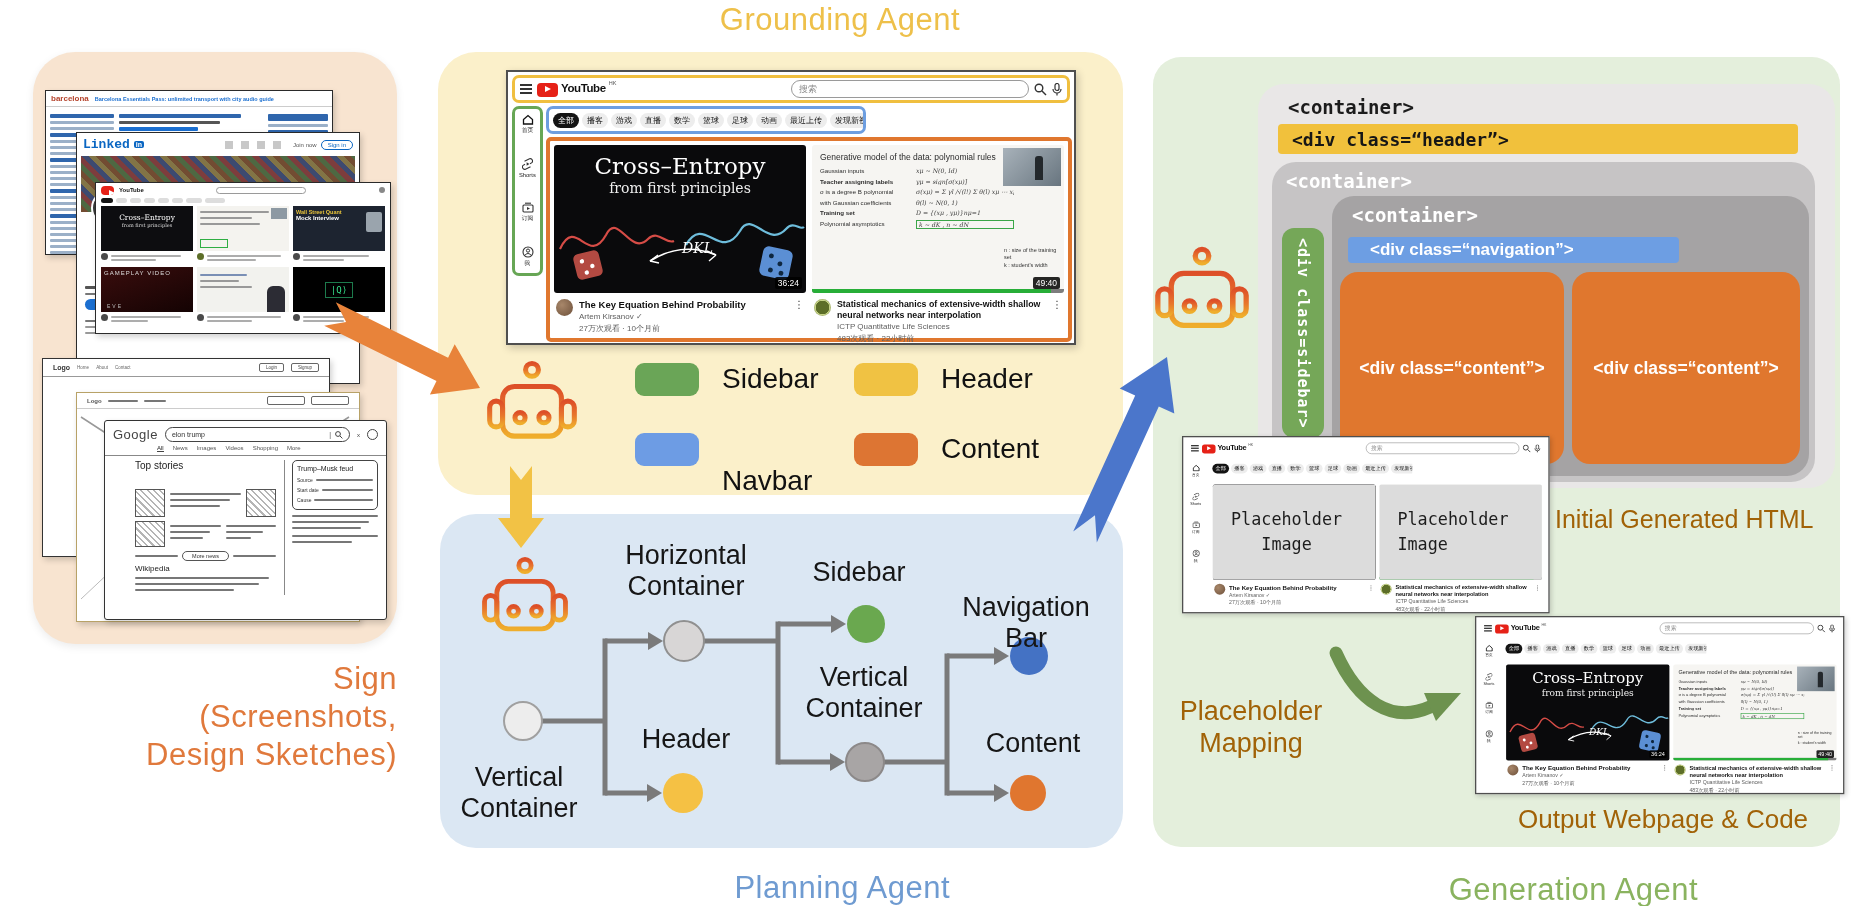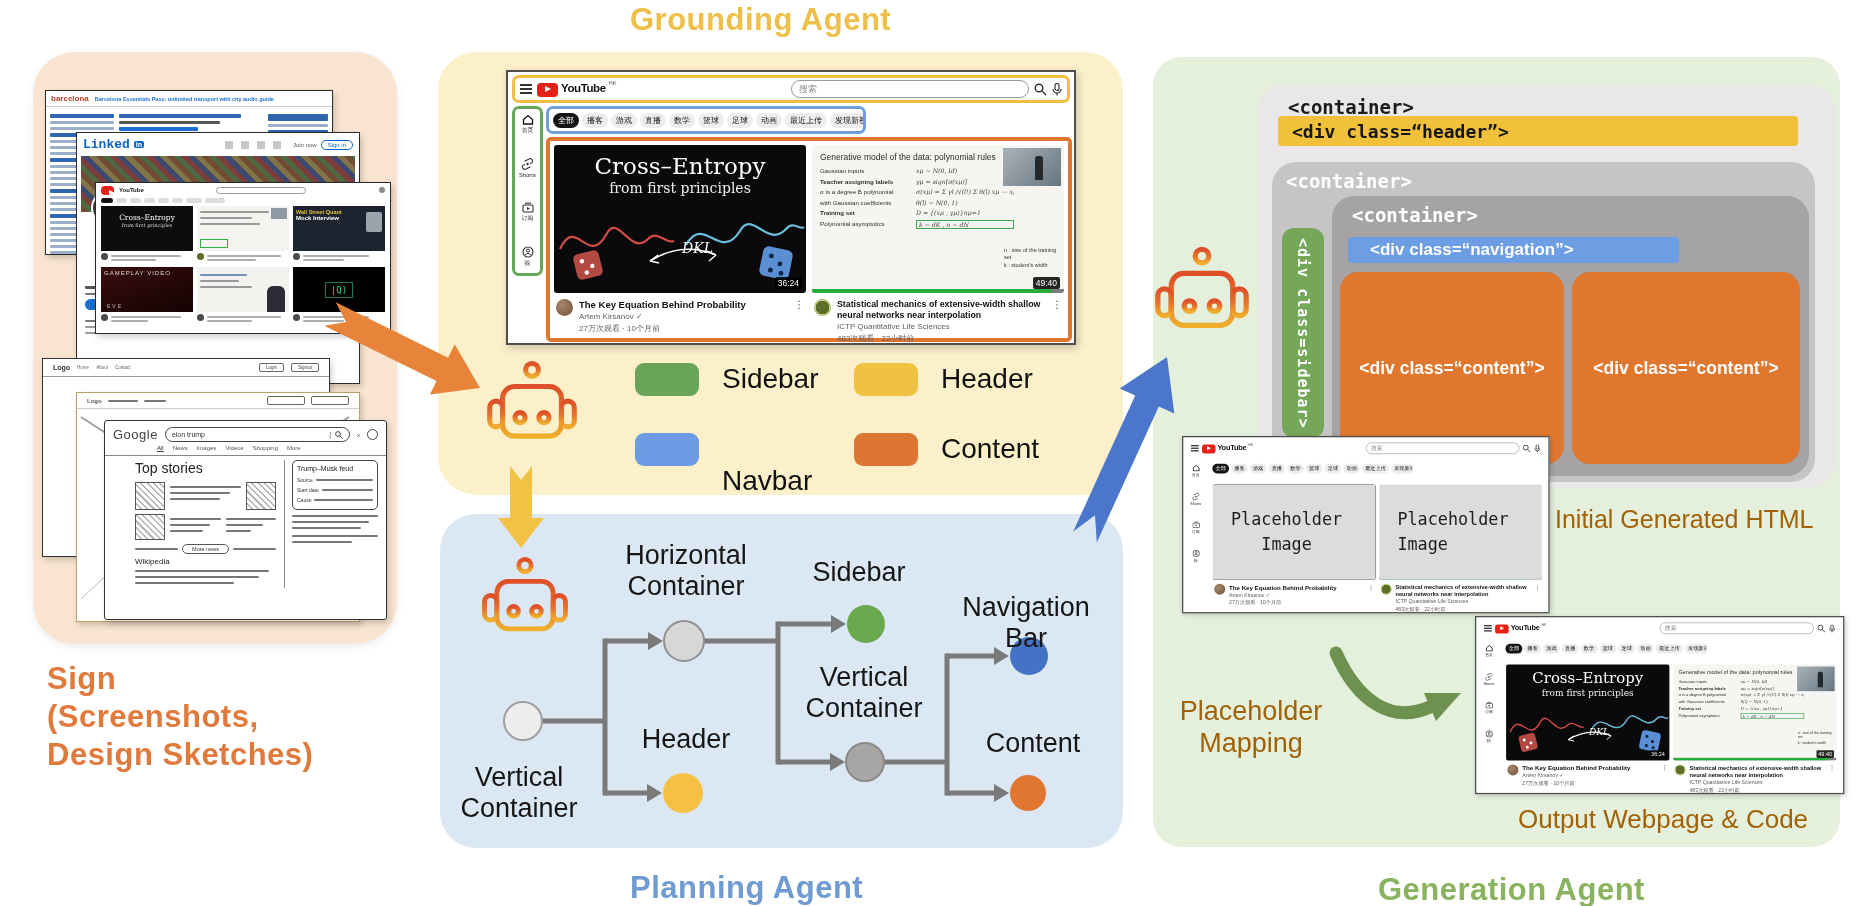--- a/index.html
+++ b/index.html
@@ -1,20 +1,20 @@
 <!DOCTYPE html>
 <html><head>
 <meta charset="utf-8">
 <style>
   html,body{margin:0;padding:0;background:#fff;}
   .canvas{position:relative;width:1866px;height:906px;background:#fff;overflow:hidden;
           font-family:"Liberation Sans",sans-serif;color:#111;}
   .abs{position:absolute;}
   .panel{position:absolute;z-index:1;}
-  .ttl{position:absolute;z-index:6;font-weight:700;font-size:31px;text-align:left;letter-spacing:.5px;}
+  .ttl{position:absolute;z-index:6;font-weight:400;font-size:31px;text-align:right;letter-spacing:.5px;}
   
   .shot{position:absolute;background:#fff;border:1.5px solid #2a2a2a;box-shadow:2px 3px 6px rgba(0,0,0,.18);}
   .b{height:3px;background:#9bb0c8;margin:3px 0;border-radius:1px;}
   .bb{height:4px;background:#2f66ad;margin:3px 0;border-radius:1px;}
   .bd{height:3px;background:#555;margin:3px 0;border-radius:1px;}
   .sl{height:2px;background:#777;margin:4px 0;border-radius:1px;}
   .slg{height:2px;background:#999;margin:4px 0;border-radius:1px;}
   .hatch{background:repeating-linear-gradient(45deg,#fff 0 3px,#b5b5b5 3px 4.5px);border:1px solid #555;}
   .mrow{display:flex;gap:3px;align-items:flex-start;margin-top:2px;}
   .mava{width:7px;height:7px;border-radius:50%;background:#4a4a4a;flex:none;}
@@ -329,21 +329,21 @@
       <div style="display:flex;gap:9px;padding:1px 8px 3px 52px;border-bottom:1px solid #888;">
         <span style="font-size:6px;color:#222;border-bottom:1.5px solid #444;">All</span>
         <span style="font-size:6px;color:#555;">News</span>
         <span style="font-size:6px;color:#555;">Images</span>
         <span style="font-size:6px;color:#555;">Videos</span>
         <span style="font-size:6px;color:#555;">Shopping</span>
         <span style="font-size:6px;color:#555;">More</span>
       </div>
       <div style="display:flex;gap:8px;padding:4px 8px 0 30px;">
         <div style="flex:1;">
-          <div style="font-size:14px;color:#222;margin-bottom:6px;">Top stories</div>
+          <div style="font-size:10px;color:#222;margin-bottom:18px;">Top stories</div>
           <div style="display:grid;grid-template-columns:30px 1fr 30px;gap:5px;align-items:start;">
             <div class="hatch" style="height:26px;"></div>
             <div>
                 <div class="sl"></div>
                 <div class="sl" style="width:85%"></div>
                 <div class="sl" style="width:70%"></div>
               </div>
             <div class="hatch" style="height:26px;"></div>
           </div>
           <div style="display:grid;grid-template-columns:30px 1fr 1fr;gap:5px;align-items:start;margin-top:4px;">
@@ -394,21 +394,21 @@
       </div>
     </div>
   </div>
 
   <div class="panel" style="left:438px;top:52px;width:685px;height:443px;border-radius:38px;background:#fbf0ca;"></div>
   <div class="panel" style="left:440px;top:514px;width:683px;height:334px;border-radius:36px;background:#dbe7f3;"></div>
   <div class="panel" style="left:1153px;top:57px;width:687px;height:790px;border-radius:28px;background:#e4efdc;">
 
     <div style="position:absolute;left:105px;top:27px;width:577px;height:404px;border-radius:26px;background:#e9e7e7;">
       <div class="mono ctn-label" style="position:absolute;left:30px;top:12px;">&lt;container&gt;</div>
-      <div style="position:absolute;left:20px;top:32px;width:520px;height:30px;background:#f1c13c;border-radius:4px;display:flex;align-items:center;">
+      <div style="position:absolute;left:20px;top:40px;width:520px;height:30px;background:#f1c13c;border-radius:4px;display:flex;align-items:center;">
         <span class="mono" style="font-size:18px;color:#161616;padding-left:14px;">&lt;div class=“header”&gt;</span>
       </div>
       <div style="position:absolute;left:14px;top:78px;width:543px;height:320px;border-radius:24px;background:#c6c4c5;">
         <div class="mono ctn-label w" style="position:absolute;left:14px;top:8px;">&lt;container&gt;</div>
         <div style="position:absolute;left:10px;top:66px;width:42px;height:210px;border-radius:12px;background:#75a758;display:flex;align-items:center;justify-content:center;">
           <span class="mono" style="writing-mode:vertical-rl;font-size:15px;color:#fff;letter-spacing:1px;">&lt;div class=sidebar&gt;</span>
         </div>
         <div style="position:absolute;left:60px;top:34px;width:477px;height:280px;border-radius:22px;background:#a5a3a4;">
           <div class="mono ctn-label w" style="position:absolute;left:20px;top:8px;">&lt;container&gt;</div>
           <div style="position:absolute;left:16px;top:41px;width:331px;height:26px;background:#6d9ee3;border-radius:4px;display:flex;align-items:center;">

